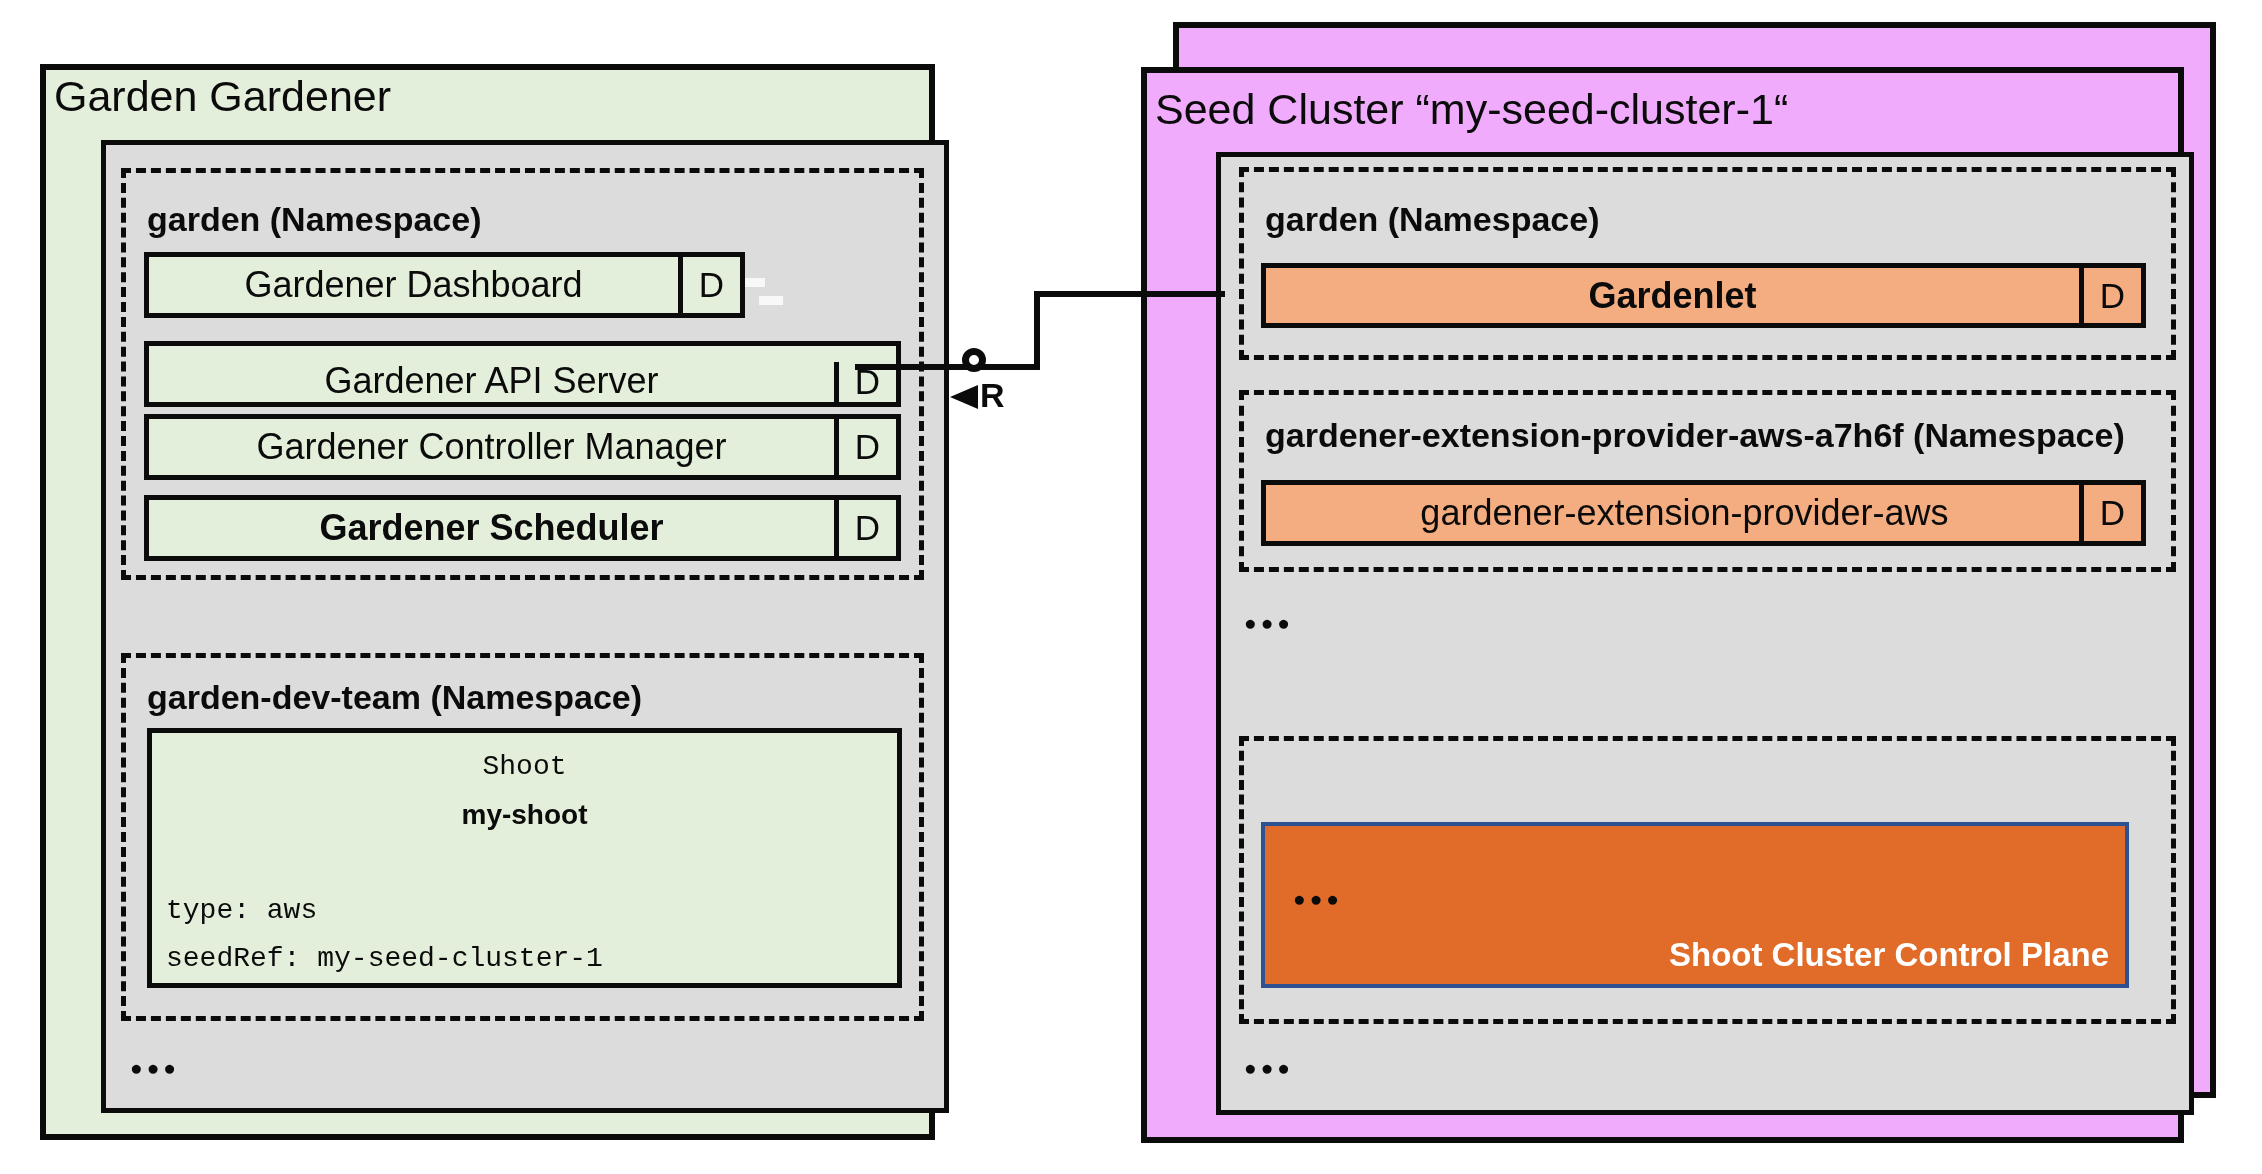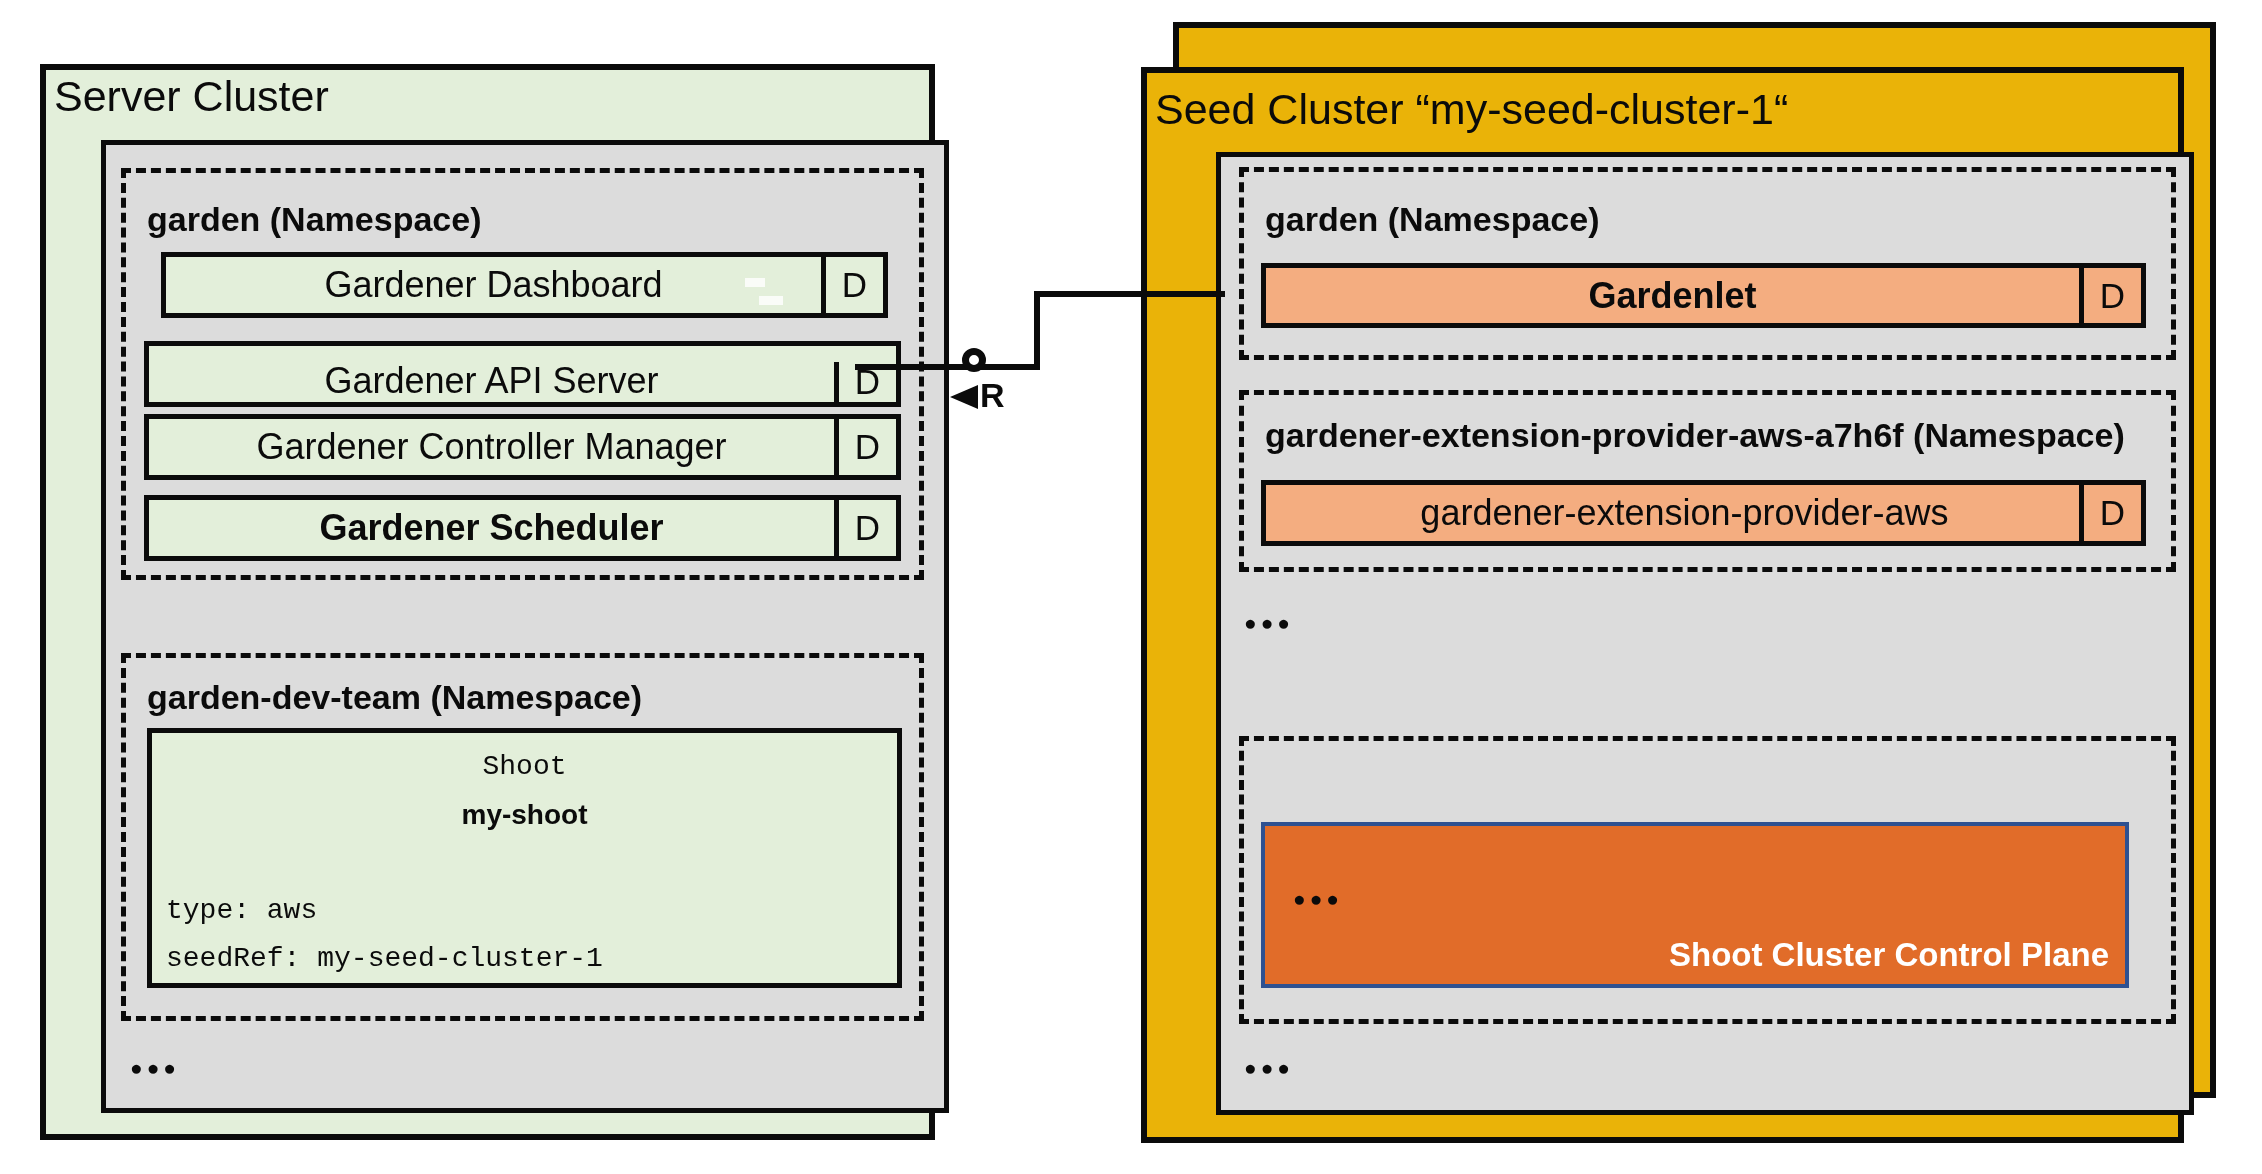--- a/index.html
+++ b/index.html
@@ -4,21 +4,21 @@
 <style>
   html,body{margin:0;padding:0;background:#ffffff;}
   #stage{
     position:relative;width:2262px;height:1174px;background:#ffffff;
     font-family:"Liberation Sans",sans-serif;color:#0b0b0b;overflow:hidden;
   }
   .abs{position:absolute;box-sizing:border-box;}
   
   .cluster{border:6px solid #0b0b0b;}
   .green-bg{background:#e3efda;}
-  .blue-bg{background:#eab308;}
+  .blue-bg{background:#f0abfc;}
   .gray-box{background:#dcdcdc;border:5px solid #0b0b0b;margin-left:44px;}
   .cluster-title{font-size:43px;line-height:1.15;white-space:nowrap;}
   
   .ns{border:5px dashed #0b0b0b;}
   .ns-title{position:absolute;font-weight:bold;font-size:34px;white-space:nowrap;}
   
   .comp{display:flex;align-items:stretch;background:#e3efda;border:5px solid #0b0b0b;}
   .comp.orange{background:#f4ad80;}
   .comp-label{flex:1;display:flex;align-items:center;justify-content:center;font-size:36px;white-space:nowrap;}
   .comp-label.bold{font-weight:bold;}
@@ -41,28 +41,28 @@
   .arrow-left{width:0;height:0;border-right:28px solid #0b0b0b;border-top:12px solid transparent;border-bottom:12px solid transparent;z-index:11;}
   .r-label{font-size:34px;font-weight:bold;z-index:11;}
   .artifact{background:rgba(255,255,255,0.8);}
 </style>
 </head>
 <body>
 
 <div id="stage">
 
   <div class="abs cluster green-bg" style="left:40px;top:64px;width:895px;height:1076px;">
-    <div class="abs cluster-title" style="left:8px;top:2px;">Server Cluster</div>
+    <div class="abs cluster-title" style="left:8px;top:2px;">Garden Gardener</div>
 
     <div class="abs gray-box" style="left:11px;top:70px;width:848px;height:973px;">
 
       <div class="abs ns" style="left:15px;top:23px;width:803px;height:412px;">
         <div class="ns-title" style="left:21px;top:27px;">garden (Namespace)</div>
 
-        <div class="abs comp" style="left:35px;top:79px;width:727px;height:66px;">
+        <div class="abs comp" style="left:18px;top:79px;width:601px;height:66px;">
           <div class="comp-label">Gardener Dashboard</div>
           <div class="comp-badge">D</div>
         </div>
         <div class="abs comp" style="left:18px;top:168px;width:757px;height:66px;align-items:flex-end;">
           <div class="comp-label">Gardener API Server</div>
           <div class="comp-badge">D</div>
         </div>
         <div class="abs comp" style="left:18px;top:241px;width:757px;height:66px;">
           <div class="comp-label">Gardener Controller Manager</div>
           <div class="comp-badge">D</div>

